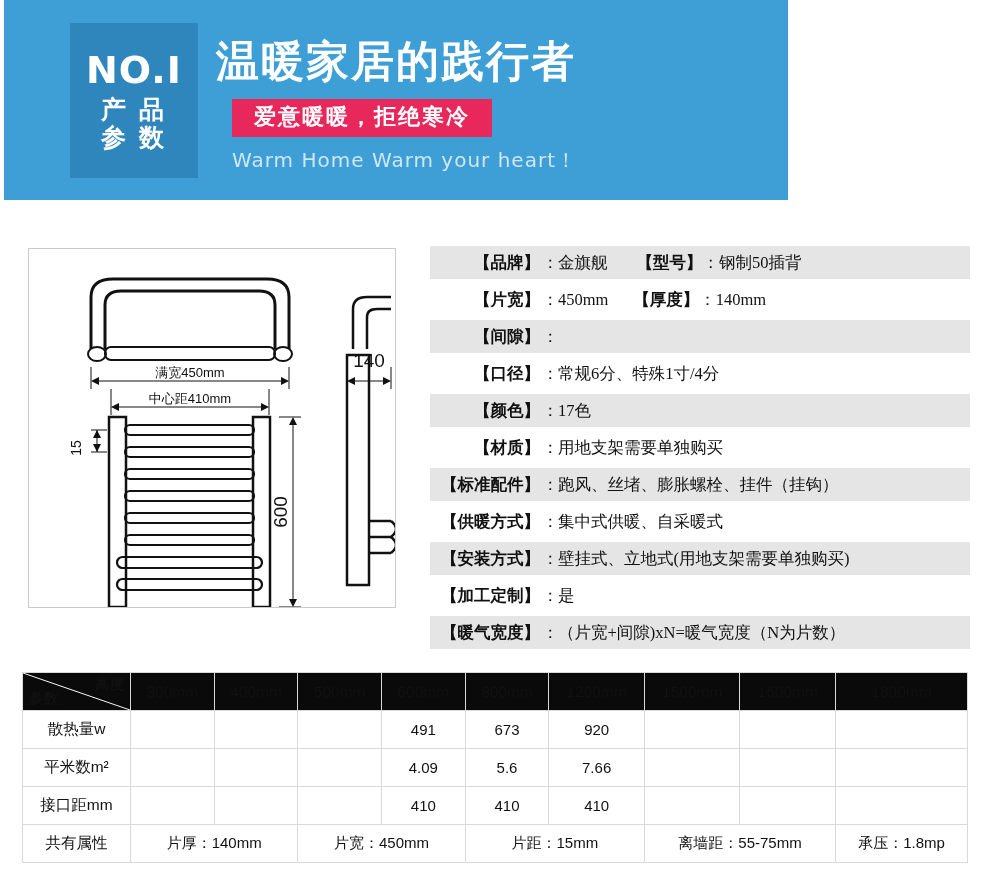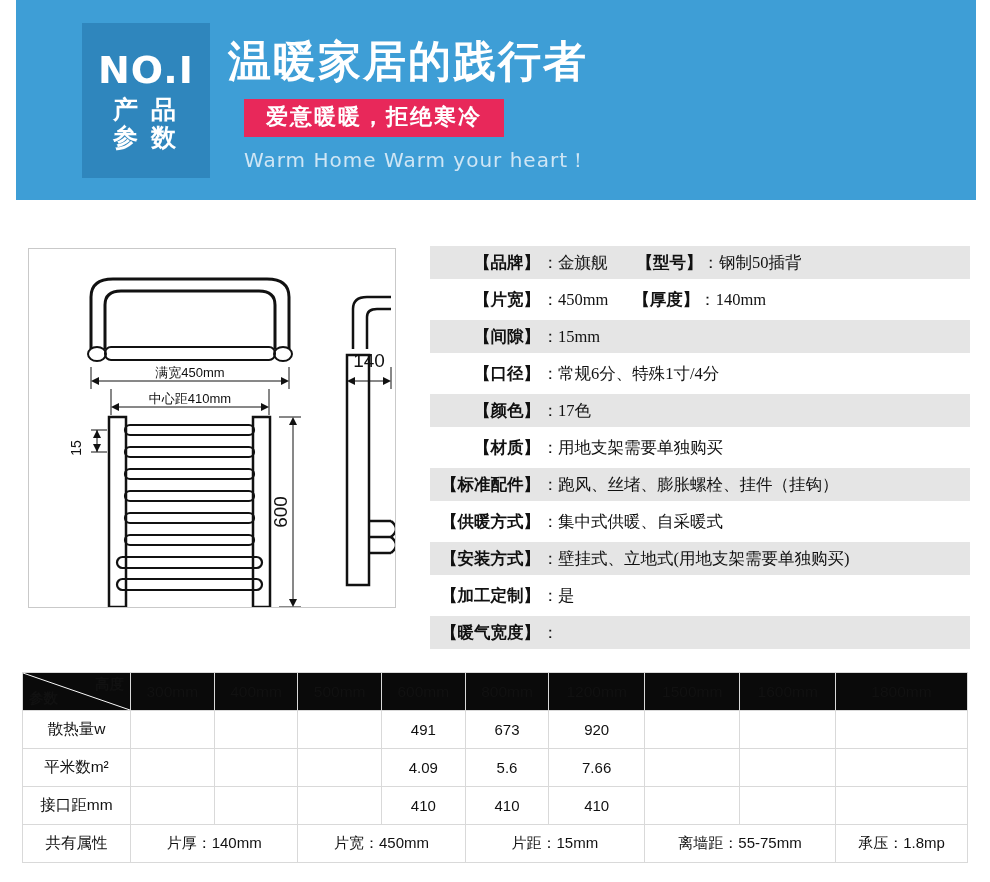--- a/index.html
+++ b/index.html
@@ -7,21 +7,21 @@
     width:990px;height:882px;
     background:#ffffff;
     font-family:"Liberation Sans","DejaVu Sans",sans-serif;
     color:#111;
     overflow:hidden;
   }
   .page{position:relative;width:990px;height:882px;}
 
   
   .banner{
-    position:absolute;left:16px;top:0;width:960px;height:200px;
+    position:absolute;left:4px;top:0;width:784px;height:200px;
     background:#3e9ed6;
     box-sizing:border-box;
   }
   .banner-inner{position:relative;width:100%;height:100%;}
   .no1-box{
     position:absolute;left:66px;top:23px;width:128px;height:155px;
     background:#2f86bd;
     color:#ffffff;
     text-align:center;
     display:flex;flex-direction:column;align-items:center;justify-content:center;
@@ -253,21 +253,20 @@
         <span class="spec-value">
           <span>450mm</span>
           &nbsp;&nbsp;&nbsp;&nbsp;
           <span class="inline-label">【厚度】</span><span>：</span><span>140mm</span>
         </span>
       </div>
 
       <div class="spec-row shaded">
         <span class="spec-label">【间隙】</span>
         <span class="spec-colon">：</span>
-        <span class="spec-value">15mm</span>
       </div>
 
       <div class="spec-row">
         <span class="spec-label">【口径】</span>
         <span class="spec-colon">：</span>
         <span class="spec-value">常规6分、特殊1寸/4分</span>
       </div>
 
       <div class="spec-row shaded">
         <span class="spec-label">【颜色】</span>
@@ -301,20 +300,21 @@
 
       <div class="spec-row">
         <span class="spec-label">【加工定制】</span>
         <span class="spec-colon">：</span>
         <span class="spec-value">是</span>
       </div>
 
       <div class="spec-row shaded">
         <span class="spec-label">【暖气宽度】</span>
         <span class="spec-colon">：</span>
+        <span class="spec-value">（片宽+间隙)xN=暖气宽度（N为片数）</span>
       </div>
 
     </div>
   </div>
 
   <div class="tbl-wrap">
     <table class="spec-table">
       <tbody>
           <tr>
         <td class="corner-cell">

